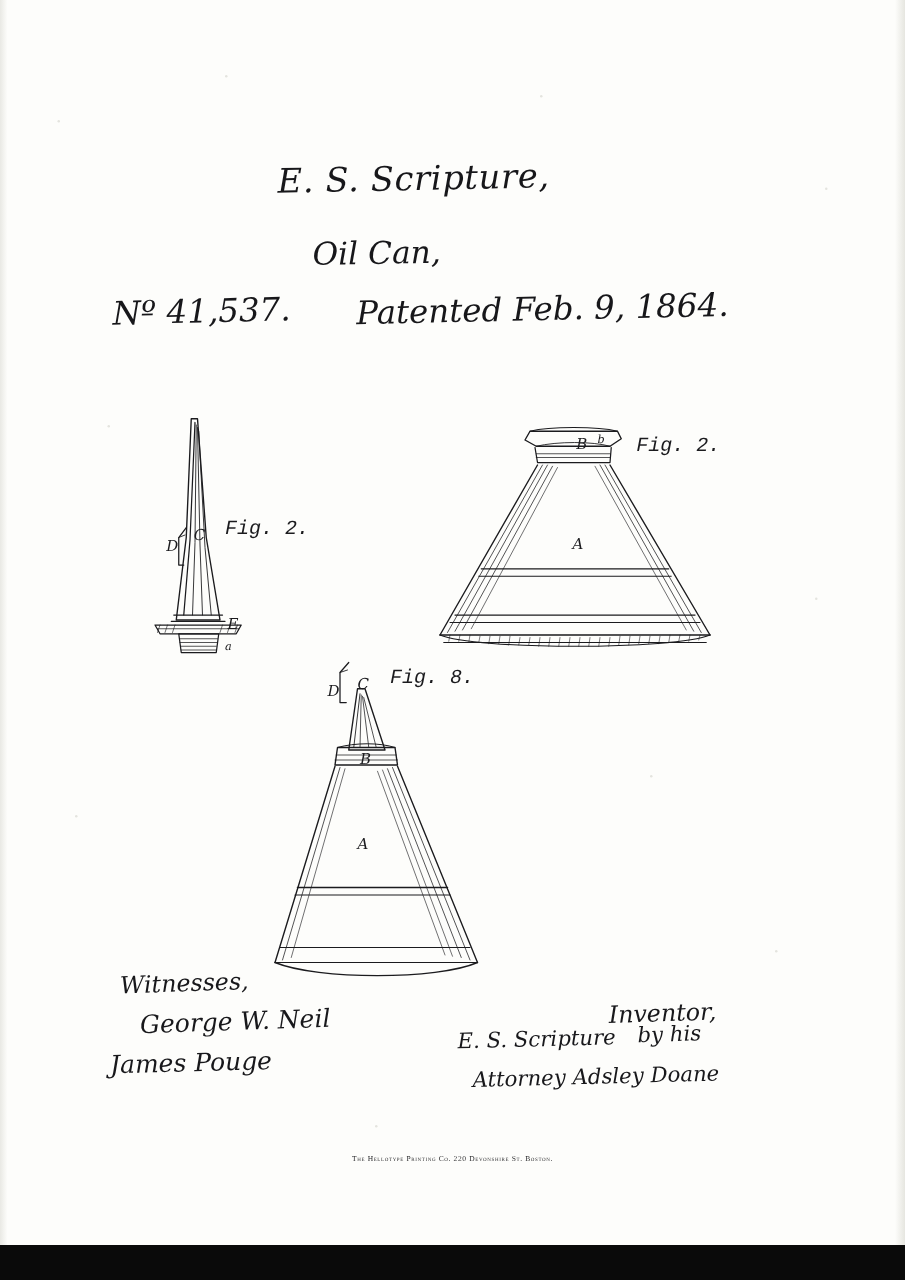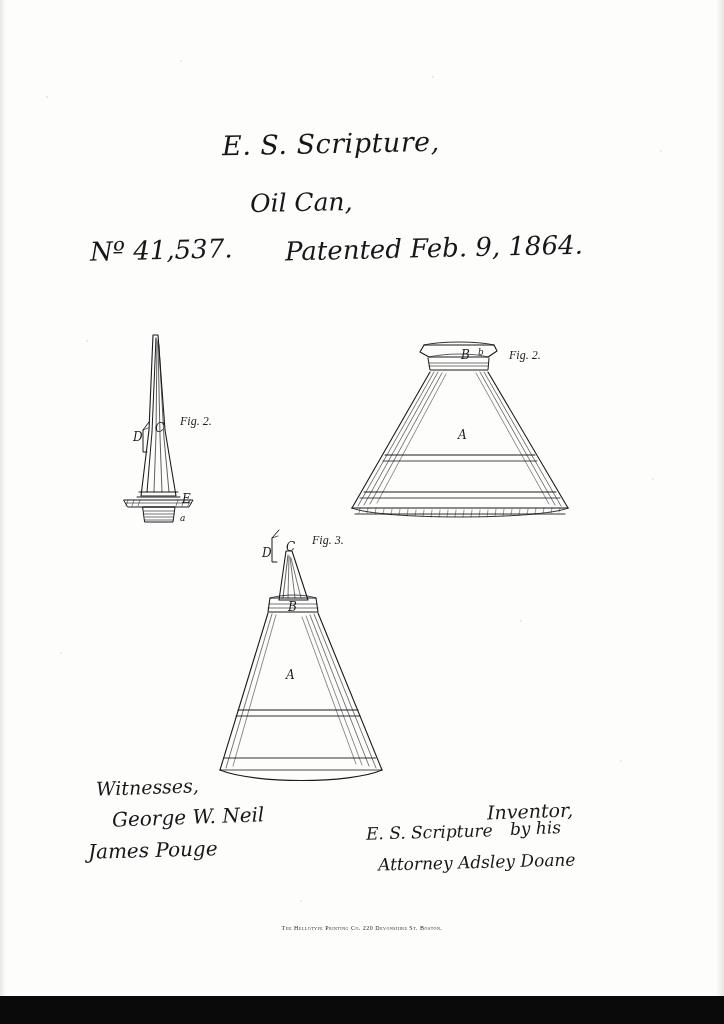--- a/index.html
+++ b/index.html
@@ -78,23 +78,23 @@
   #patent-date {
     position: absolute;
     left: 285px; top: 233px;
     font-size: 26px;
     transform: rotate(-1.3deg);
   }
 
   
   .figlabel {
     position: absolute;
-    font-family: Liberation Serif, serif;
+    font-family: Liberation Mono, monospace;
     font-style: italic;
-    font-size: 12px;
+    font-size: 16px;
     color: #1b1b1e;
     white-space: nowrap;
   }
   .letterlabel {
     position: absolute;
     font-family: "DejaVu Serif", serif;
     font-style: italic;
     font-size: 12px;
     color: #1b1b1e;
   }
@@ -275,21 +275,21 @@
   <div class="letterlabel" style="left:155px; top:421px;">C</div>
   <div class="letterlabel" style="left:133px; top:430px;">D</div>
   <div class="letterlabel" style="left:182px; top:492px;">E</div>
   <div class="letterlabel small" style="left:180px; top:513px;">a</div>
 
   <div class="figlabel" style="left:509px; top:348px;">Fig. 2.</div>
   <div class="letterlabel" style="left:461px; top:348px;">B</div>
   <div class="letterlabel small" style="left:478px; top:347px;">b</div>
   <div class="letterlabel" style="left:458px; top:428px;">A</div>
 
-  <div class="figlabel" style="left:312px; top:533px;">Fig. 3.</div>
+  <div class="figlabel" style="left:312px; top:533px;">Fig. 8.</div>
   <div class="letterlabel" style="left:286px; top:540px;">C</div>
   <div class="letterlabel" style="left:262px; top:546px;">D</div>
   <div class="letterlabel" style="left:288px; top:600px;">B</div>
   <div class="letterlabel" style="left:286px; top:668px;">A</div>
 
   <div class="sig" id="witnesses-label">Witnesses,</div>
   <div class="sig" id="witness-1">George W. Neil</div>
   <div class="sig" id="witness-2">James Pouge</div>
 
   <div class="sig" id="inventor-label">Inventor,</div>

